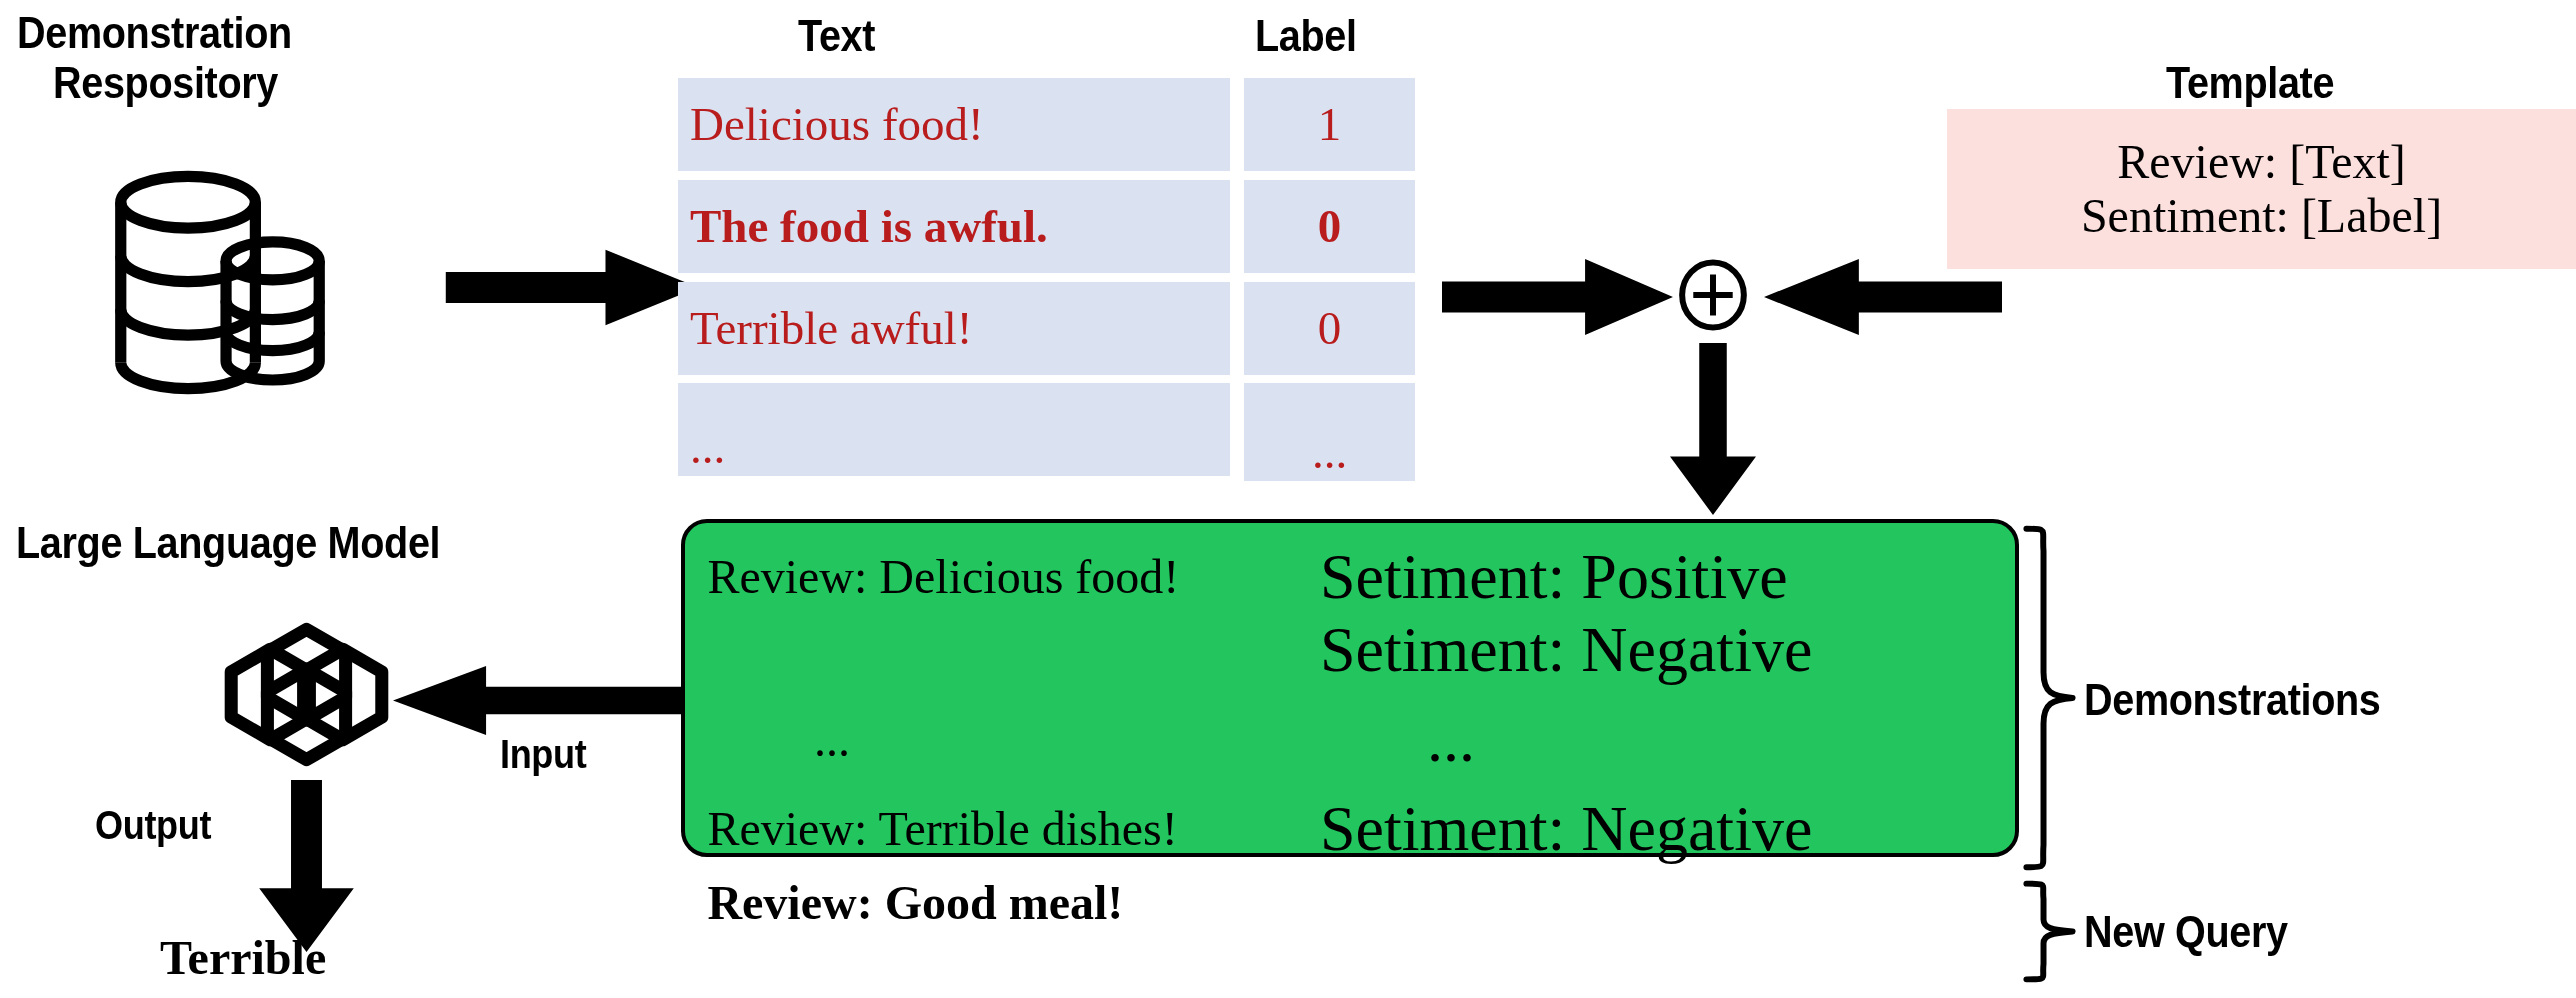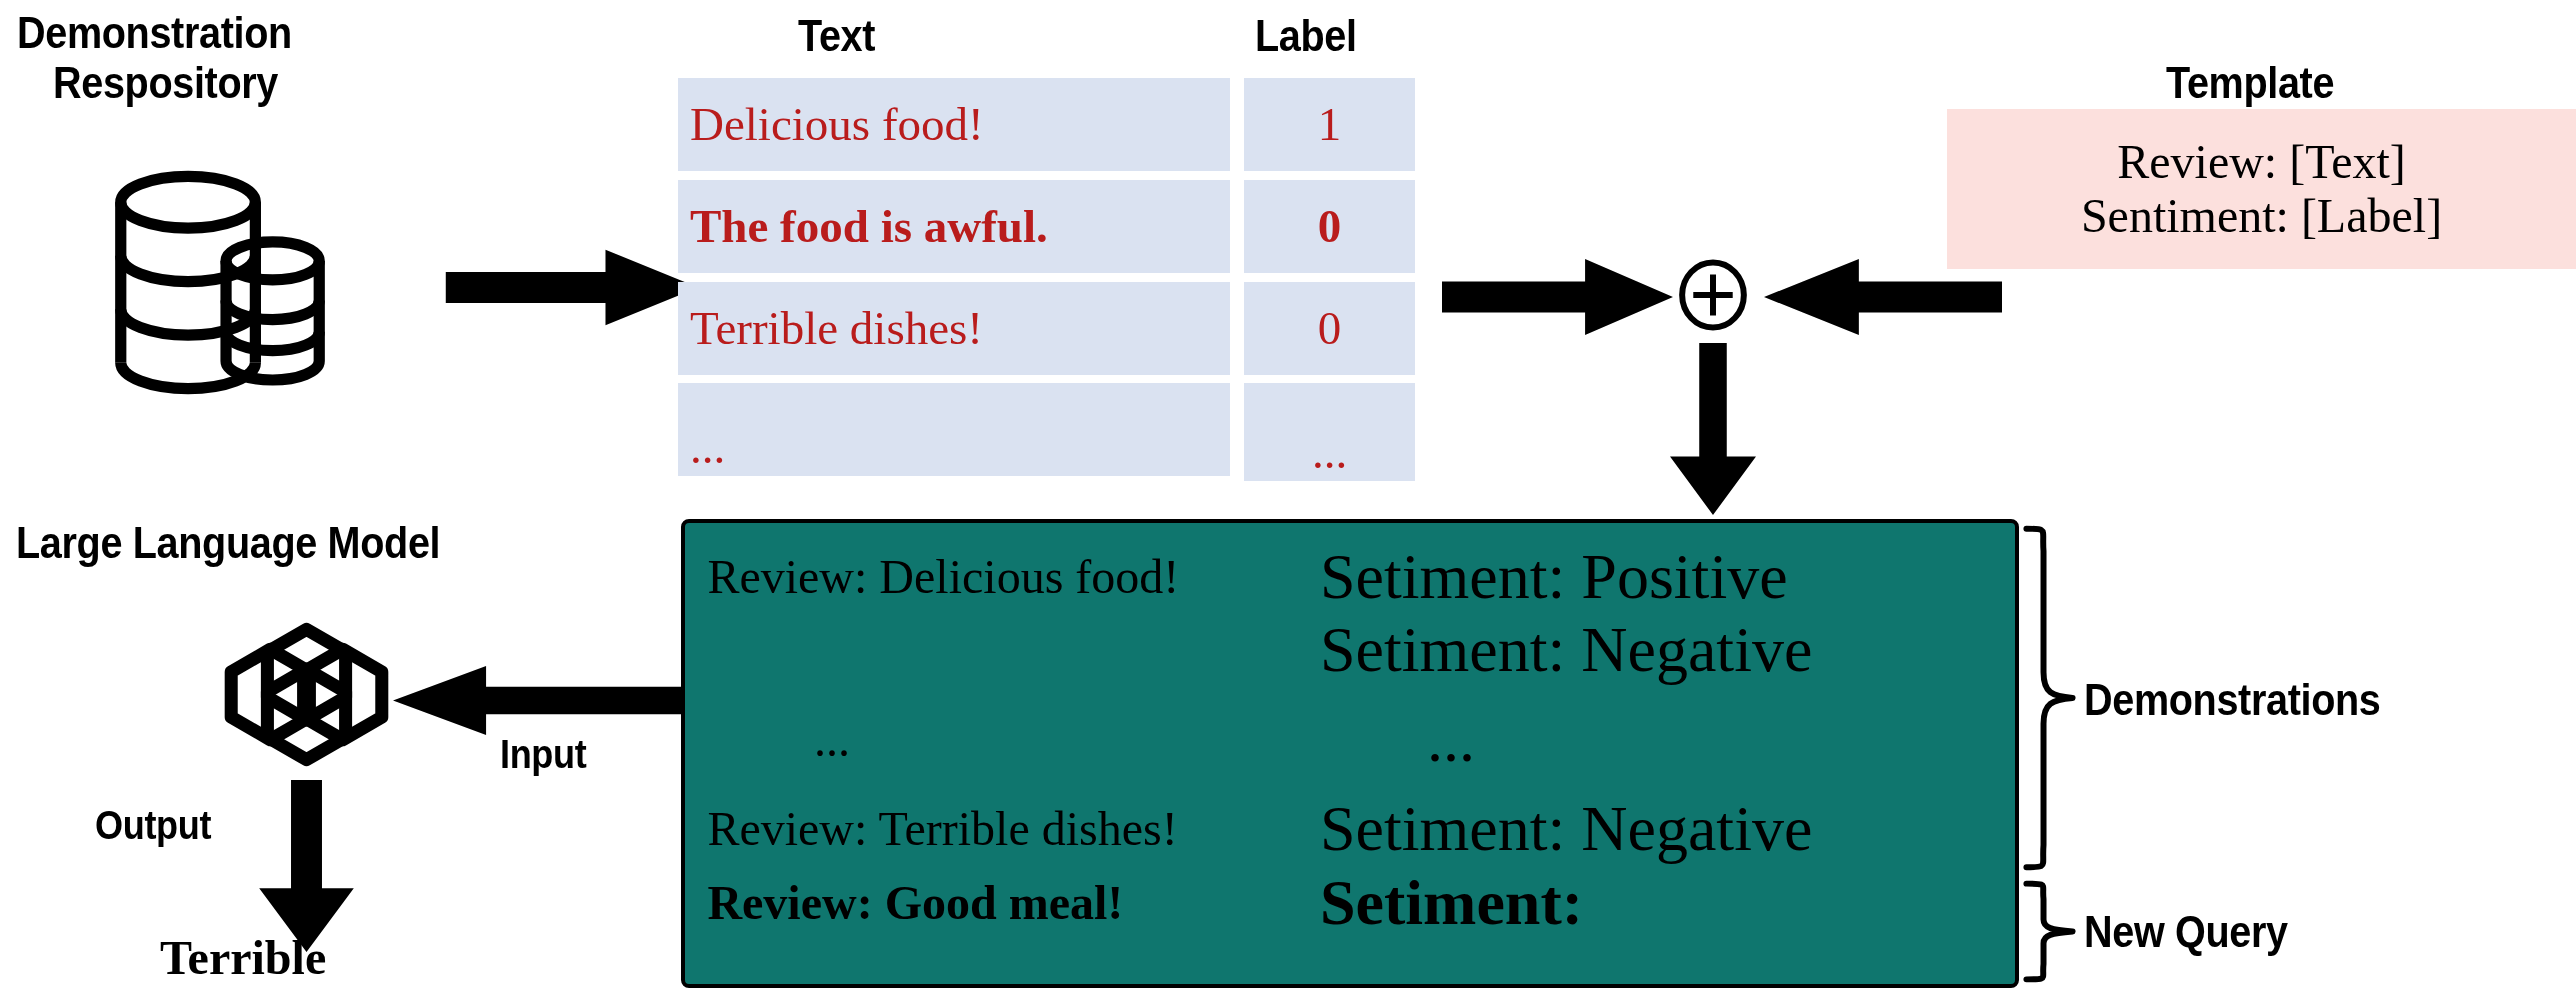--- a/index.html
+++ b/index.html
@@ -138,25 +138,25 @@
     font-weight: bold;
     font-size: 48px;
     white-space: nowrap;
   }
 
   
   #prompt-box {
     left: 681px;
     top: 519px;
     width: 1338px;
-    height: 469px;
+    height: 338px;
     border: 4.3px solid #000;
-    border-radius: 8px;
+    border-radius: 26px;
     box-sizing: border-box;
-    background: #0f766e;
+    background: #22c55e;
   }
   .prompt-line {
     position: absolute;
     left: 0;
     width: 100%;
     height: 64px;
   }
   .prompt-col-a {
     position: absolute;
     left: 22.4px;
@@ -240,21 +240,21 @@
     <div class="tbl-row" style="top:102px;font-weight:bold;">
       <div class="tbl-cell-text">
           <span>The food is awful.</span>
         </div>
       <div class="tbl-cell-label">
           <span>0</span>
         </div>
     </div>
     <div class="tbl-row" style="top:204px;">
       <div class="tbl-cell-text">
-          <span>Terrible dishes!</span>
+          <span>Terrible awful!</span>
         </div>
       <div class="tbl-cell-label">
           <span>0</span>
         </div>
     </div>
     <div class="tbl-row ellipsis" style="top:305px;">
       <div class="tbl-cell-text">
           <span>...</span>
         </div>
       <div class="tbl-cell-label">
@@ -343,21 +343,20 @@
     <div class="prompt-line dots" style="top:185px;">
       <div class="prompt-col-a">...</div>
       <div class="prompt-col-b">...</div>
     </div>
     <div class="prompt-line" style="top:274px;">
       <div class="prompt-col-a">Review: Terrible dishes!</div>
       <div class="prompt-col-b">Setiment: Negative</div>
     </div>
     <div class="prompt-line query" style="top:348px;">
       <div class="prompt-col-a">Review: Good meal!</div>
-      <div class="prompt-col-b">Setiment:</div>
     </div>
   </div>
 
   <div class="abs" id="brace-demos">
     <svg viewBox="0 0 62 404" width="53" height="348">
       <path d="M4 4
                C30 4 22 4 24 30
                L24 172
                C24 196 34 200 58 202
                C34 204 24 208 24 232

